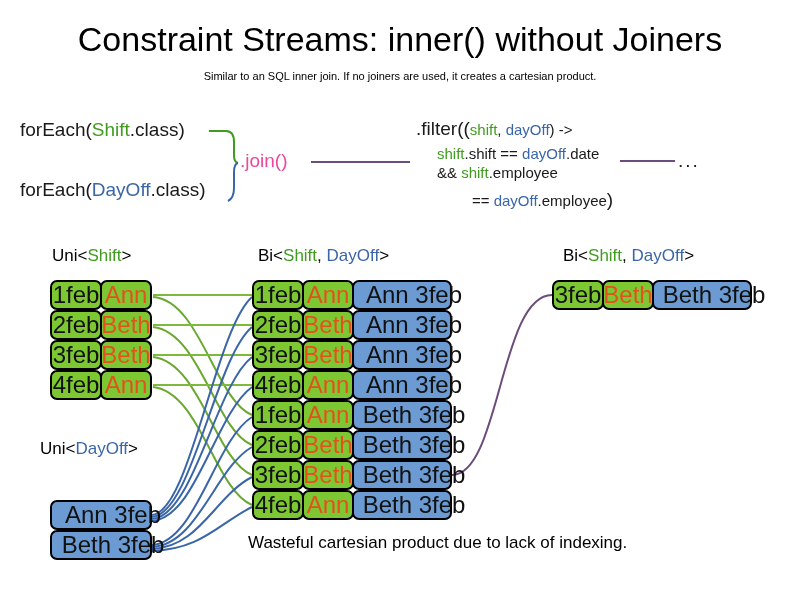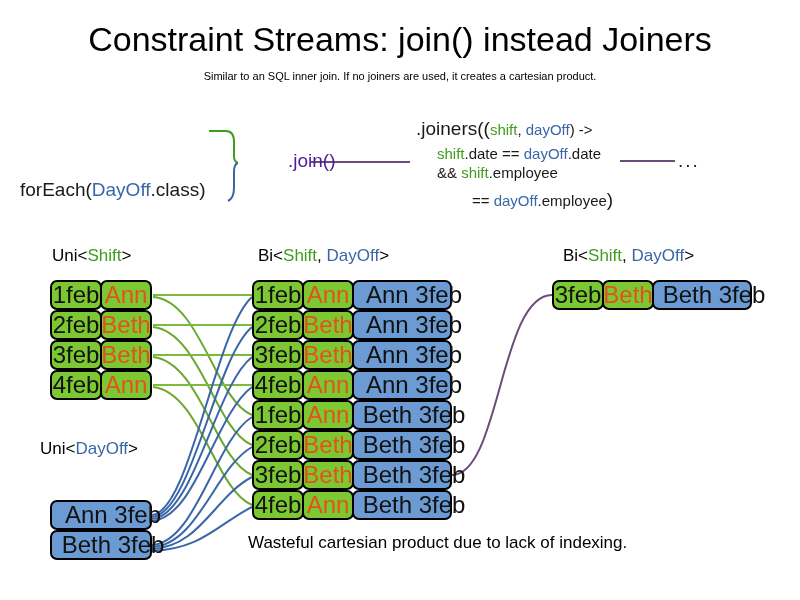--- a/index.html
+++ b/index.html
@@ -21,21 +21,21 @@
   }
   #subtitle {
     position: absolute; left: 0; top: 70px; width: 800px;
     text-align: center; font-size: 11px; color: #000;
   }
 
   .code { font-size: 19px; color: #1a1a1a; white-space: nowrap; }
   .code-sm { font-size: 15px; color: #1a1a1a; white-space: nowrap; }
   .g { color: #3f9c1e; }
   .b { color: #3a66a8; }
-  .joinlbl { font-size: 19px; color: #4c1d95; white-space: nowrap; margin-left: 48px; }
+  .joinlbl { font-size: 19px; color: #ec4899; white-space: nowrap; }
   .ellipsis { font-size: 19px; color: #1a1a1a; letter-spacing: 2px; }
 
   .hdr { font-size: 17px; color: #000; white-space: nowrap; }
 
   
   .box {
     position: absolute; box-sizing: border-box;
     border: 2px solid #000; border-radius: 7px;
     display: flex; align-items: center; justify-content: center;
     font-size: 24px; line-height: 1; white-space: nowrap;
@@ -84,31 +84,32 @@
     <path d="M152,521 C196,518 215,414 252,387" fill="none" stroke="#3a66a8" stroke-width="2"></path>
 
     <path d="M152,545 C196,543 215,440 252,417" fill="none" stroke="#3a66a8" stroke-width="2"></path>
     <path d="M152,547 C198,545 215,468 252,447" fill="none" stroke="#3a66a8" stroke-width="2"></path>
     <path d="M152,549 C200,547 215,496 252,477" fill="none" stroke="#3a66a8" stroke-width="2"></path>
     <path d="M152,551 C202,549 218,524 252,507" fill="none" stroke="#3a66a8" stroke-width="2"></path>
 
     <path d="M452,475 C500,475 500,295 552,295" fill="none" stroke="#6b4c7a" stroke-width="2"></path>
   </svg>
 
-  <div id="title">Constraint Streams: join() instead Joiners</div>
+  <div id="title">Constraint Streams: inner() without Joiners</div>
   <div id="subtitle">Similar to an SQL inner join. If no joiners are used, it creates a cartesian product.</div>
 
+  <div class="abs code" style="left:20px; top:119px;"><span>forEach(</span><span class="g">Shift</span><span>.class)</span></div>
 
   <div class="abs code" style="left:20px; top:179px;"><span>forEach(</span><span class="b">DayOff</span><span>.class)</span></div>
 
   <div class="abs joinlbl" style="left:240px; top:150px;">.join()</div>
 
-  <div class="abs code" style="left:416px; top:118px;"><span>.joiners((</span><span class="code-sm g">shift</span><span class="code-sm">, </span><span class="code-sm b">dayOff</span><span class="code-sm">) -&gt;</span></div>
+  <div class="abs code" style="left:416px; top:118px;"><span>.filter((</span><span class="code-sm g">shift</span><span class="code-sm">, </span><span class="code-sm b">dayOff</span><span class="code-sm">) -&gt;</span></div>
 
-  <div class="abs code-sm" style="left:437px; top:145px;"><span class="g">shift</span><span>.date == </span><span class="b">dayOff</span><span>.date</span></div>
+  <div class="abs code-sm" style="left:437px; top:145px;"><span class="g">shift</span><span>.shift == </span><span class="b">dayOff</span><span>.date</span></div>
 
   <div class="abs code-sm" style="left:437px; top:164px;"><span>&amp;&amp; </span><span class="g">shift</span><span>.employee</span></div>
 
   <div class="abs code-sm" style="left:472px; top:189px;"><span>== </span><span class="b">dayOff</span><span>.employee</span><span class="code">)</span></div>
 
   <div class="abs ellipsis" style="left:678px; top:150px;">...</div>
 
   <div class="abs hdr" style="left:52px; top:246px;"><span>Uni&lt;</span><span class="g">Shift</span><span>&gt;</span></div>
 
   <div class="abs hdr" style="left:258px; top:246px;"><span>Bi&lt;</span><span class="g">Shift</span><span>, </span><span class="b">DayOff</span><span>&gt;</span></div>

